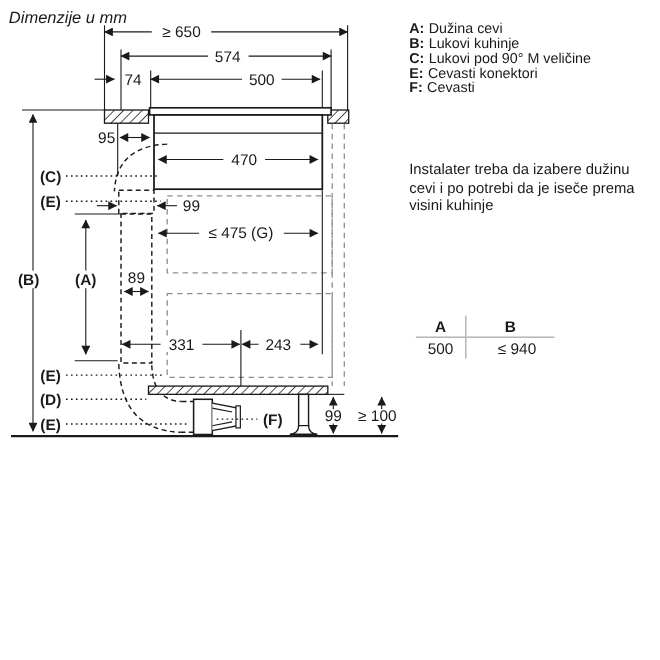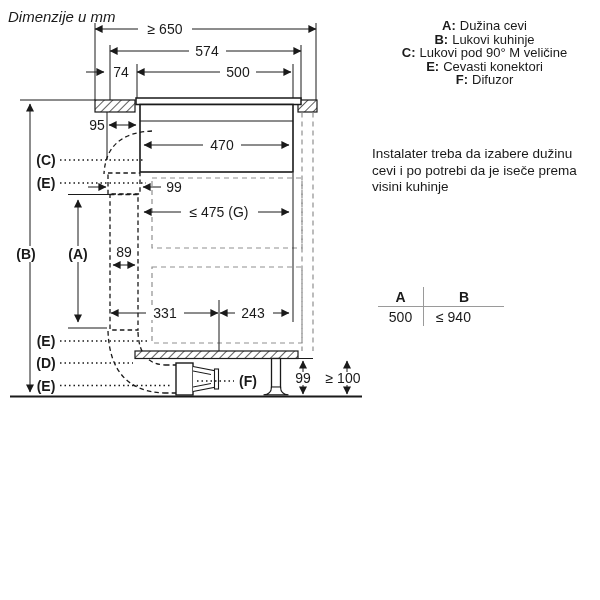--- a/index.html
+++ b/index.html
@@ -1,50 +1,50 @@
 <!DOCTYPE html>
 <html><head>
 <meta charset="utf-8">
 <style>
   html,body{margin:0;padding:0;width:600px;height:600px;background:#fff;overflow:hidden;
     font-family:"Liberation Sans", sans-serif;color:#1a1a1a;}
   .abs{position:absolute;}
   #title{left:8px;top:8px;font-size:15px;font-style:italic;}
   #legend{left:372px;top:19px;font-size:13px;line-height:13.6px;width:225px;}
-  .lg-row{white-space:nowrap;text-align:center;}
+  .lg-row{white-space:nowrap;}
   .lg-key{font-weight:bold;margin-right:4px;}
   #note{left:372px;top:146px;font-size:13.5px;line-height:16.5px;width:218px;}
   #spec-table{left:378px;top:287px;font-size:14px;border-collapse:collapse;}
   #spec-table td{padding:0;height:19px;vertical-align:middle;}
   #spec-table .colA{width:45px;text-align:center;border-right:1px solid #9a9a9a;}
   #spec-table .colB{width:68px;}
   #spec-table .hdr{font-weight:bold;text-align:center;}
   #spec-table .rule td{border-top:1px solid #9a9a9a;}
-  #spec-table .valB{padding-left:12px;text-align:left;}
+  #spec-table .valB{padding-left:12px;text-align:center;}
   svg{position:absolute;left:0;top:0;}
   svg text{font-family:"Liberation Sans", sans-serif;font-size:14px;fill:#1a1a1a;}
   svg text.bold{font-weight:bold;}
   .thin{stroke:#1a1a1a;stroke-width:1;fill:none;}
   .dim{stroke:#1a1a1a;stroke-width:1;fill:none;}
   .dashb{stroke:#1a1a1a;stroke-width:1.3;fill:none;stroke-dasharray:4.5 3.2;}
   .dashg{stroke:#8f8f8f;stroke-width:1.2;fill:none;stroke-dasharray:5 4;}
   .dot{stroke:#1a1a1a;stroke-width:1.3;fill:none;stroke-dasharray:1.5 3;}
   .wbg{fill:#fff;stroke:none;}
 </style>
 </head>
 <body>
 
 <div class="abs" id="title">Dimenzije u mm</div>
 
 <div class="abs" id="legend">
   <div class="lg-row"><span class="lg-key">A:</span><span>Dužina cevi</span></div>
   <div class="lg-row"><span class="lg-key">B:</span><span>Lukovi kuhinje</span></div>
   <div class="lg-row"><span class="lg-key">C:</span><span>Lukovi pod 90° M veličine</span></div>
   <div class="lg-row"><span class="lg-key">E:</span><span>Cevasti konektori</span></div>
-  <div class="lg-row"><span class="lg-key">F:</span><span>Difuzor</span></div>
+  <div class="lg-row"><span class="lg-key">F:</span><span>Cevasti</span></div>
 </div>
 
 <div class="abs" id="note">Instalater treba da izabere dužinu cevi i po potrebi da je iseče prema visini kuhinje</div>
 
 <table class="abs" id="spec-table">
   <tbody>
       <tr>
     <td class="colA hdr">A</td>
     <td class="colB hdr">B</td>
   </tr>

